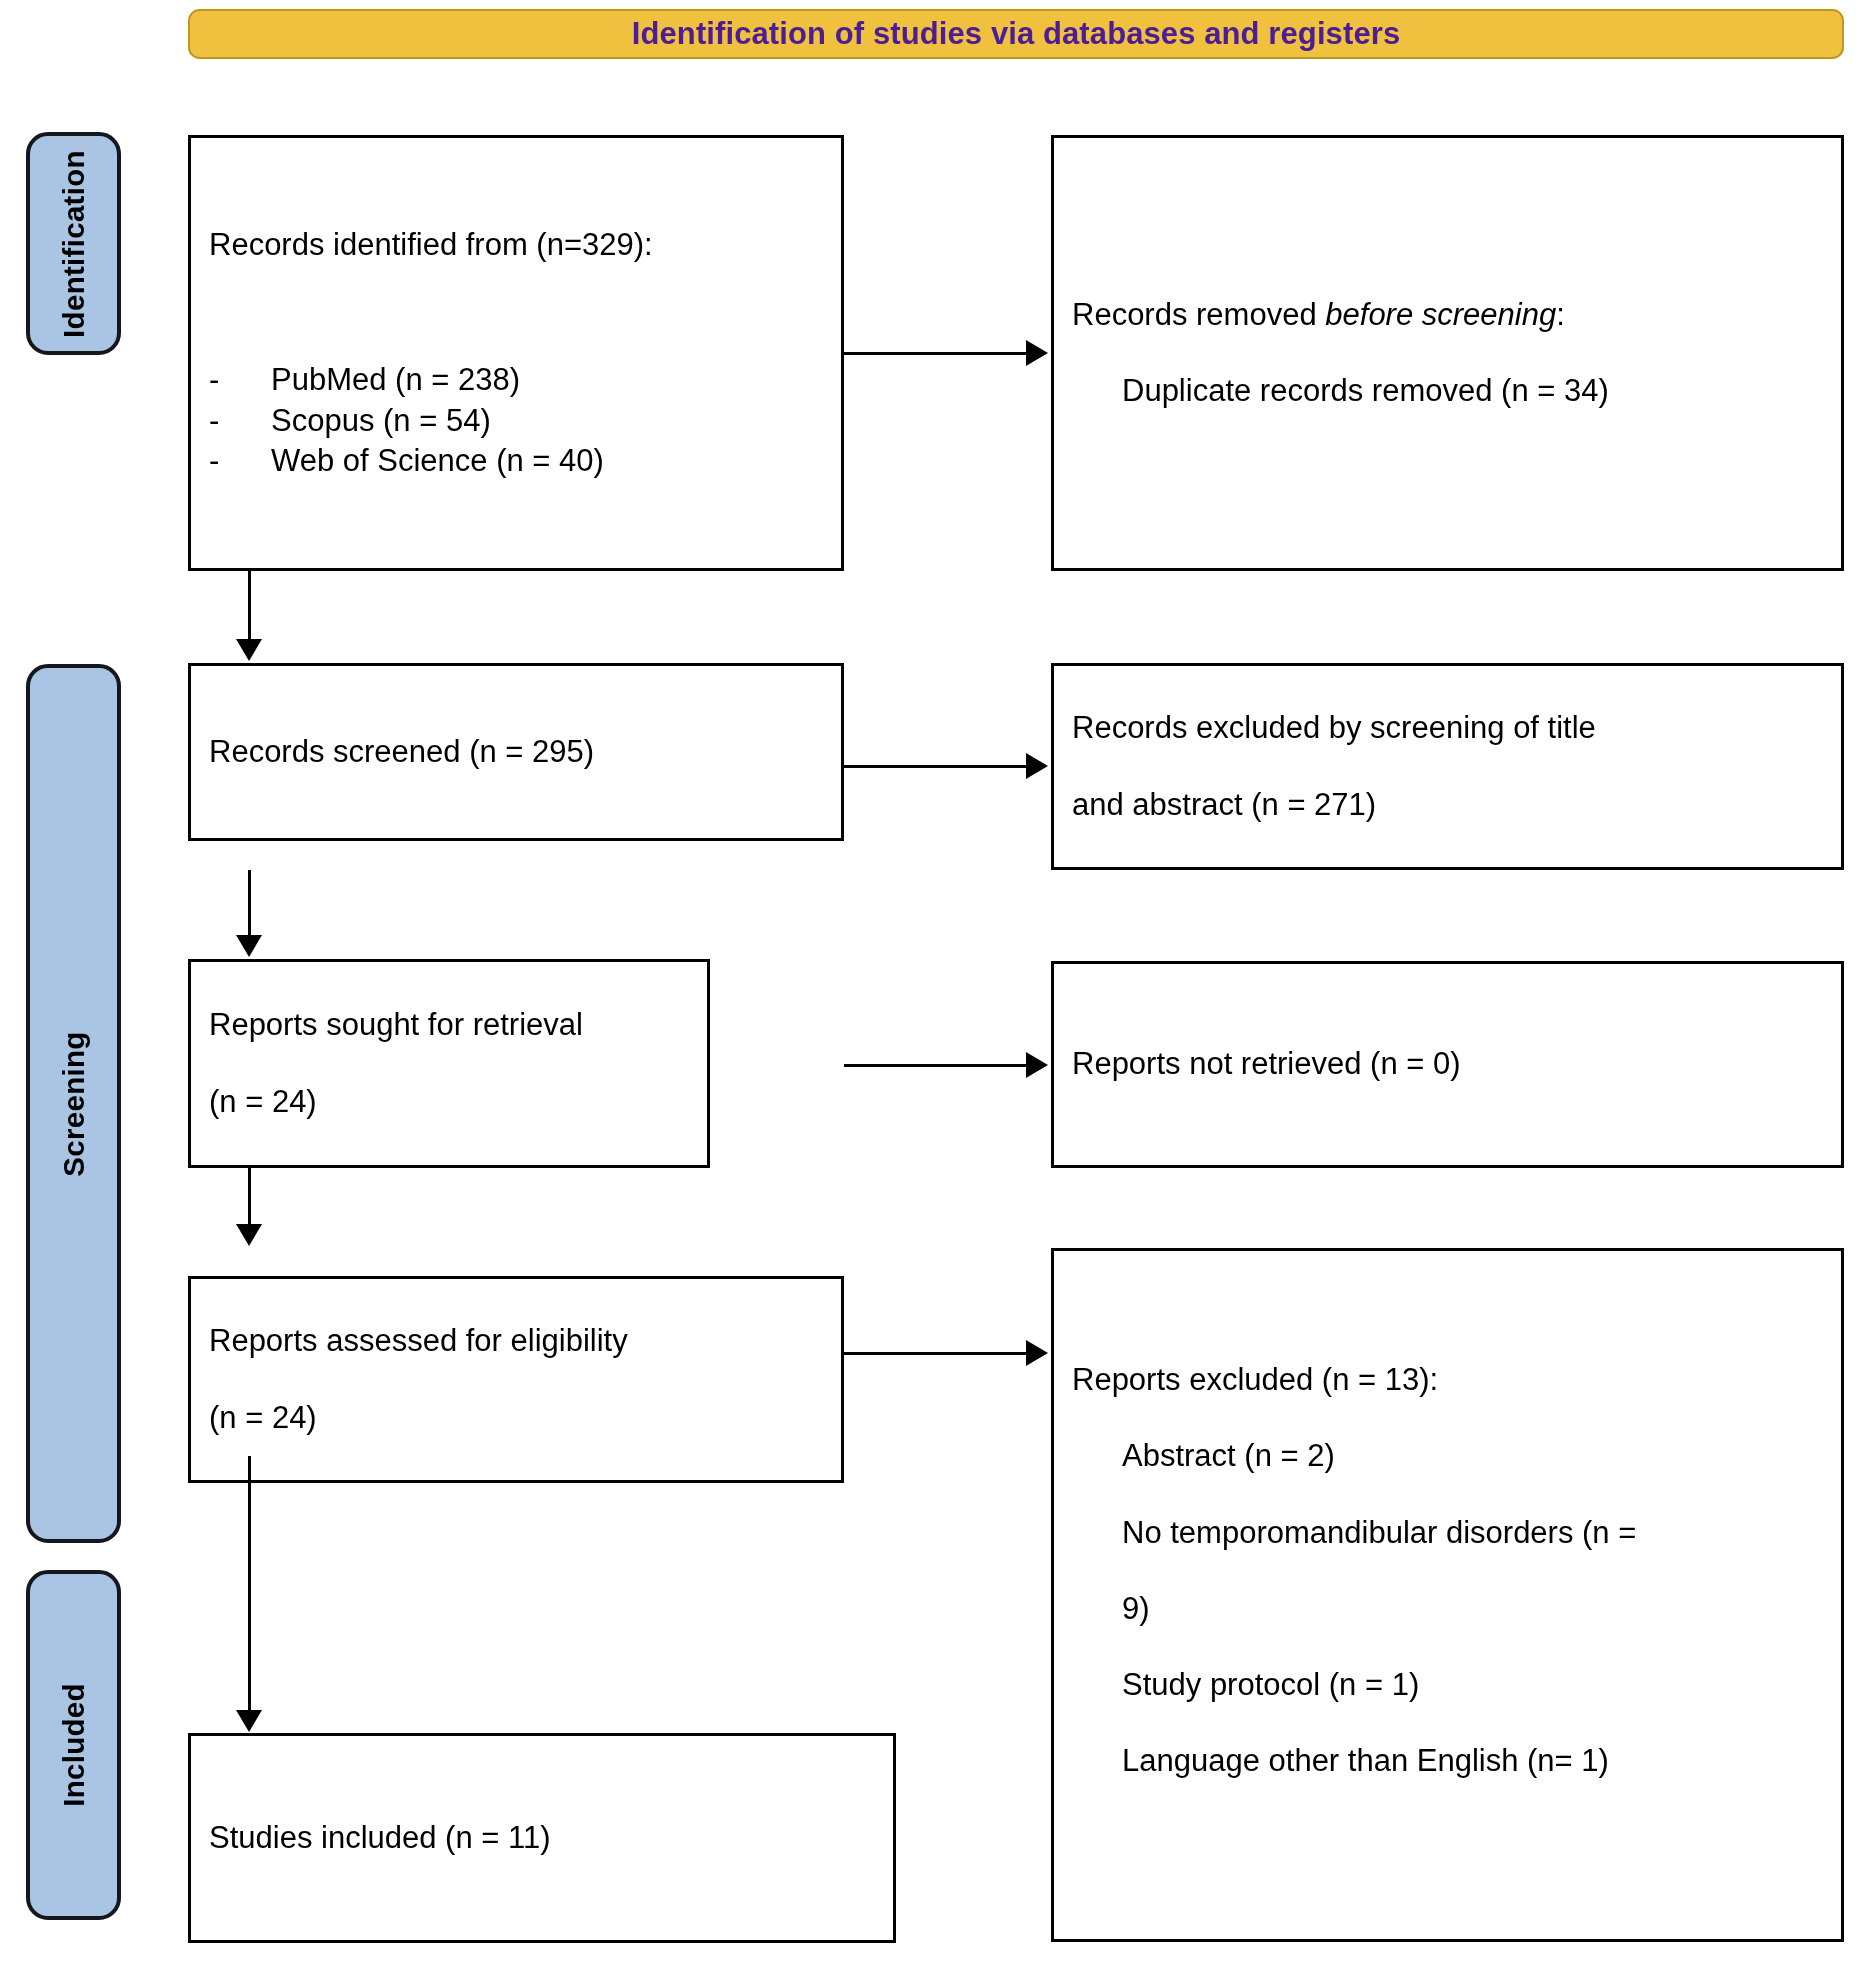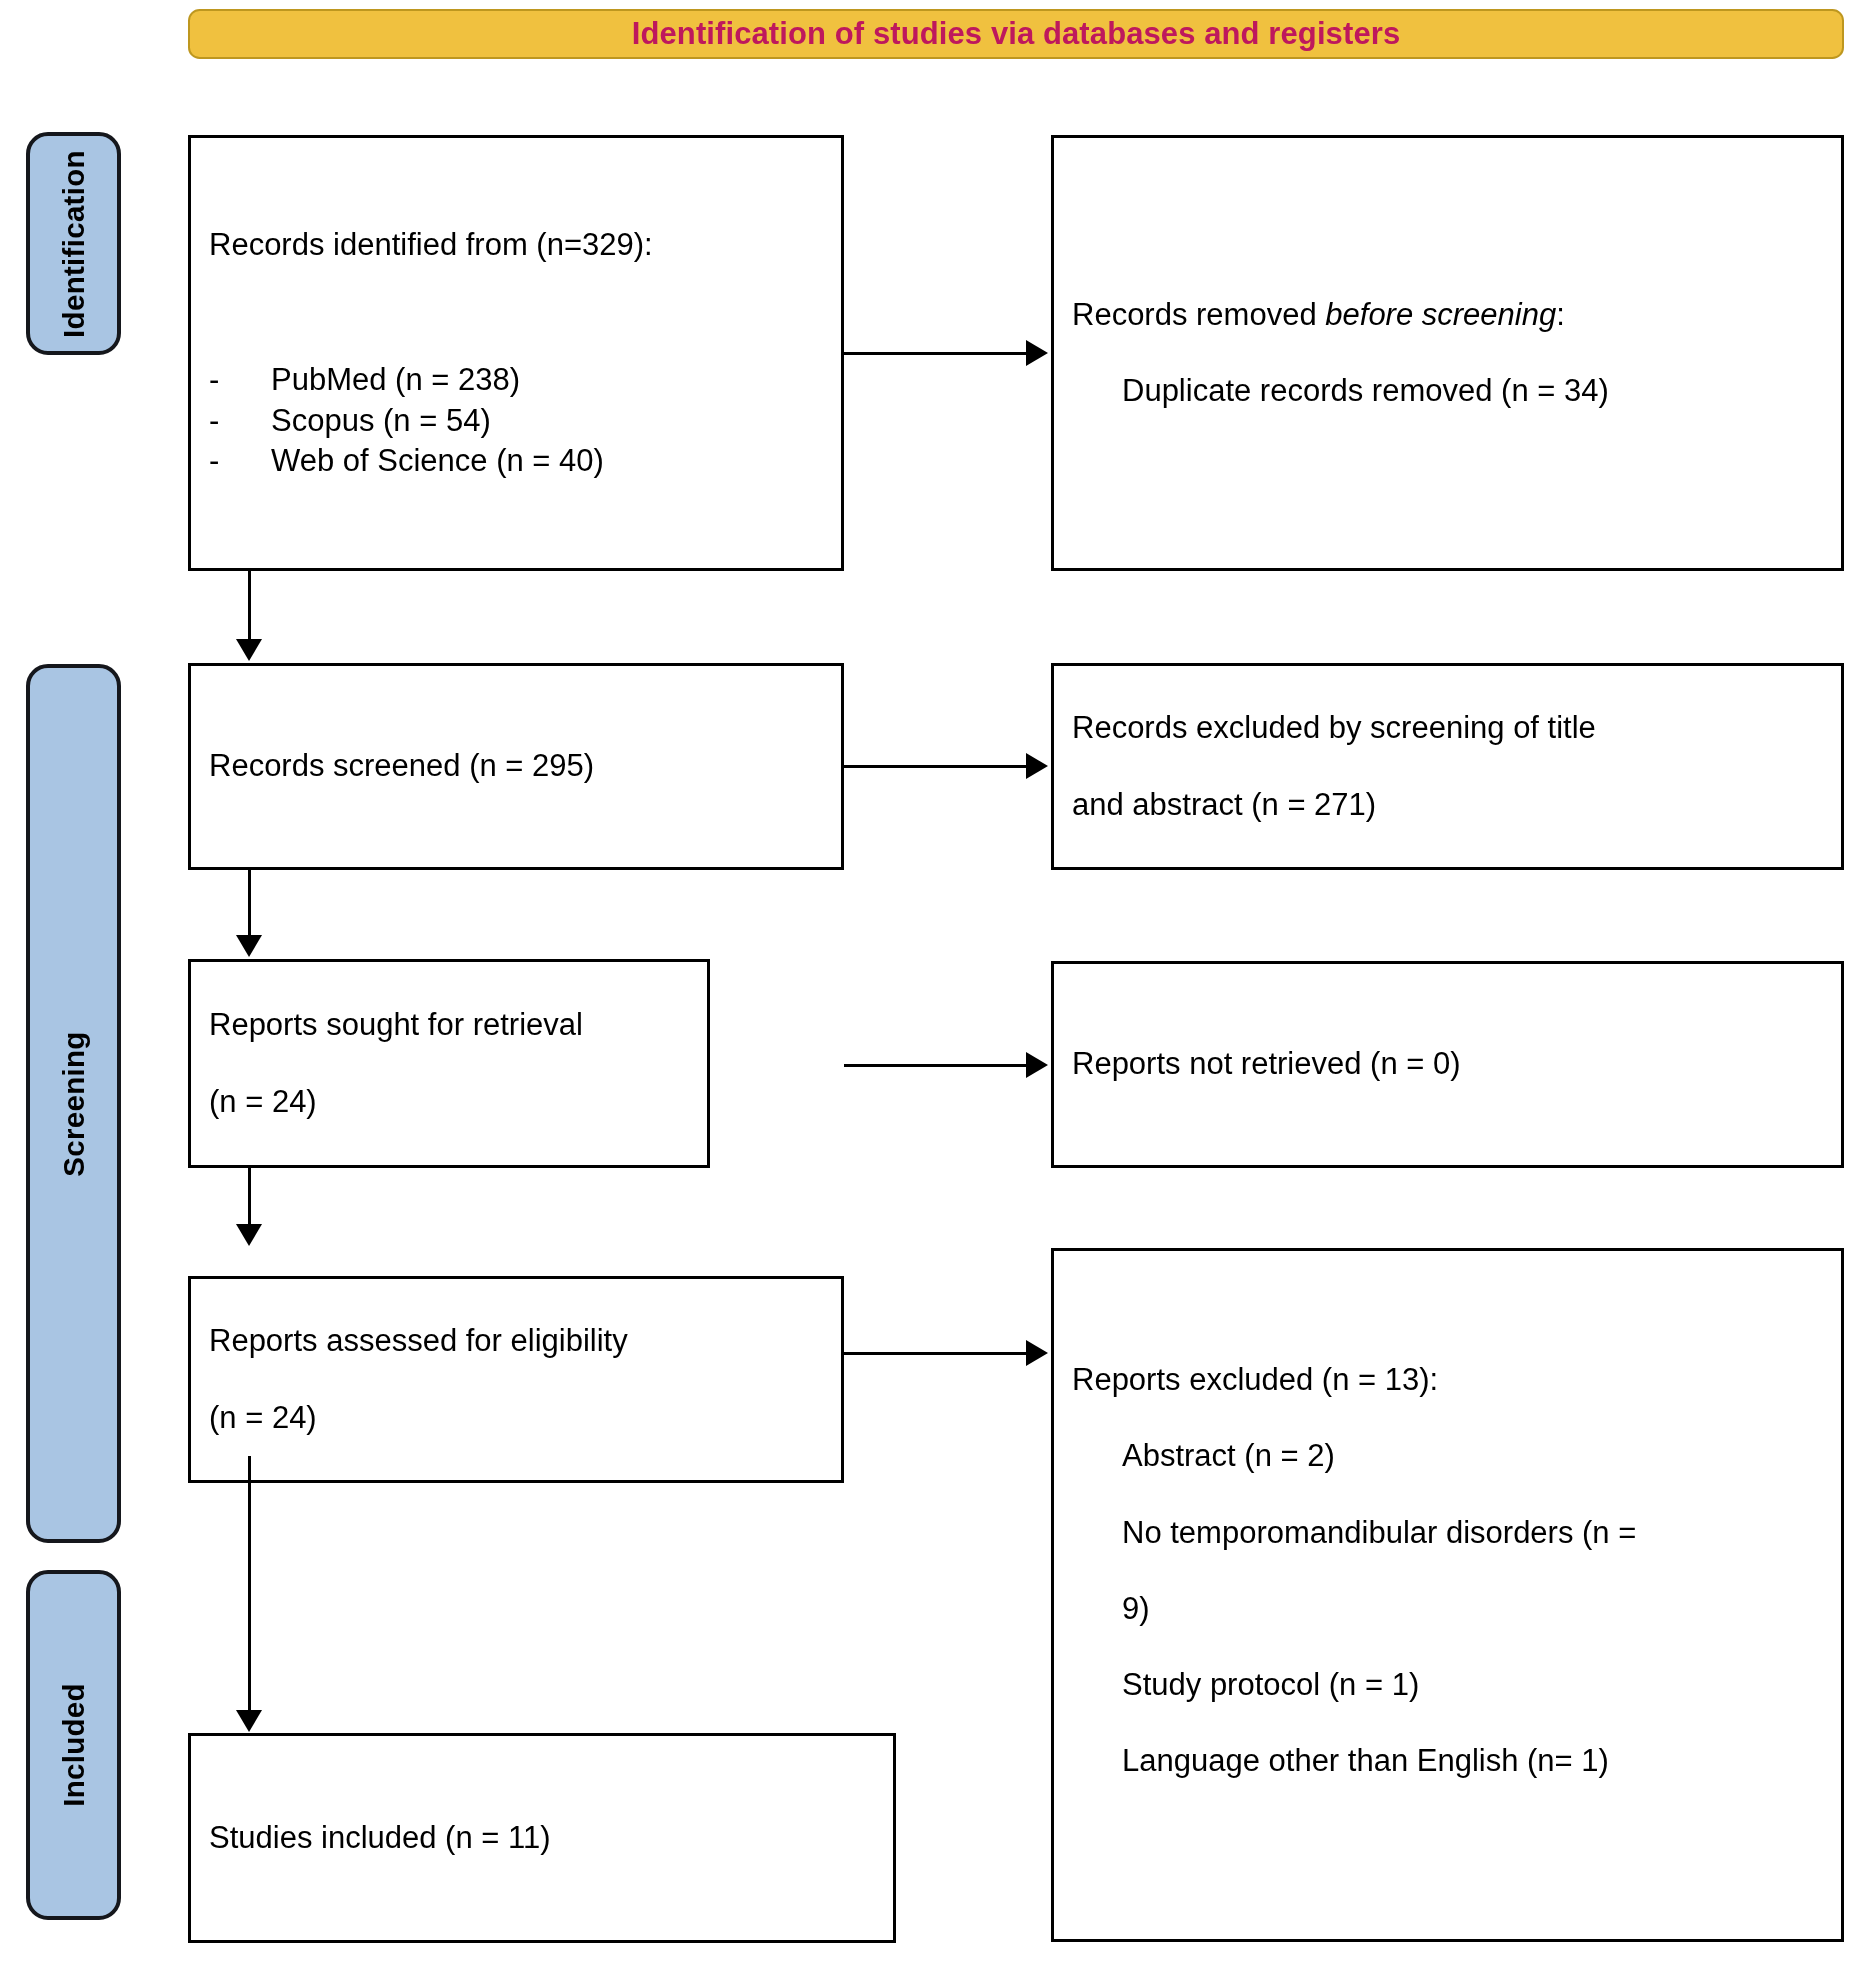--- a/index.html
+++ b/index.html
@@ -31,21 +31,21 @@
     border: 2.6px solid #BE971F;
     border-radius: 11.6px;
     box-sizing: border-box;
     display: flex;
     align-items: center;
     justify-content: center;
   }
   .banner-text {
     font-size: 31px;
     font-weight: bold;
-    color: #be185d;
+    color: #4c1d95;
     letter-spacing: 0.1px;
     text-align: center;
   }
 
   
   .stage {
     position: absolute;
     left: 26px;
     width: 95px;
     background: #A9C5E3;
@@ -101,21 +101,21 @@
   .bullets li .dash {
     width: 62px;
     flex: 0 0 62px;
   }
   .italic { font-style: italic; }
   .indent-1 { padding-left: 50px; }
 
   
   #box-identified       { left: 188px;  top: 135px;  width: 656px; height: 436px; }
   #box-removed          { left: 1051px; top: 135px;  width: 793px; height: 436px; }
-  #box-screened         { left: 188px;  top: 663px; width: 656px; height: 207px; }
+  #box-screened         { left: 188px;  top: 663px; width: 656px; height: 178px; }
   #box-excluded-screen  { left: 1051px; top: 663px; width: 793px; height: 207px; }
   #box-sought           { left: 188px;  top: 959px; width: 522px; height: 209px; }
   #box-not-retrieved    { left: 1051px; top: 961px; width: 793px; height: 207px; }
   #box-assessed         { left: 188px;  top: 1276px; width: 656px; height: 207px; }
   #box-reports-excluded { left: 1051px; top: 1248px; width: 793px; height: 694px;
                           justify-content: flex-start; padding-top: 109px; }
   #box-studies-included { left: 188px;  top: 1733px; width: 708px; height: 210px; }
 
   
   .conn { position: absolute; }

